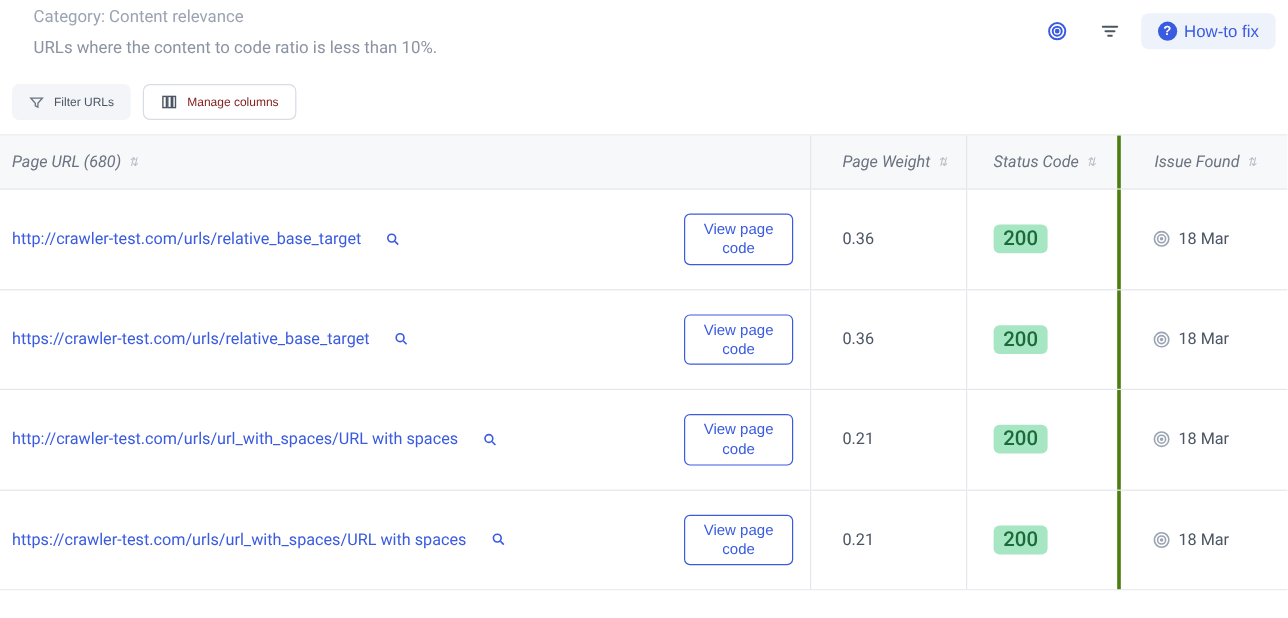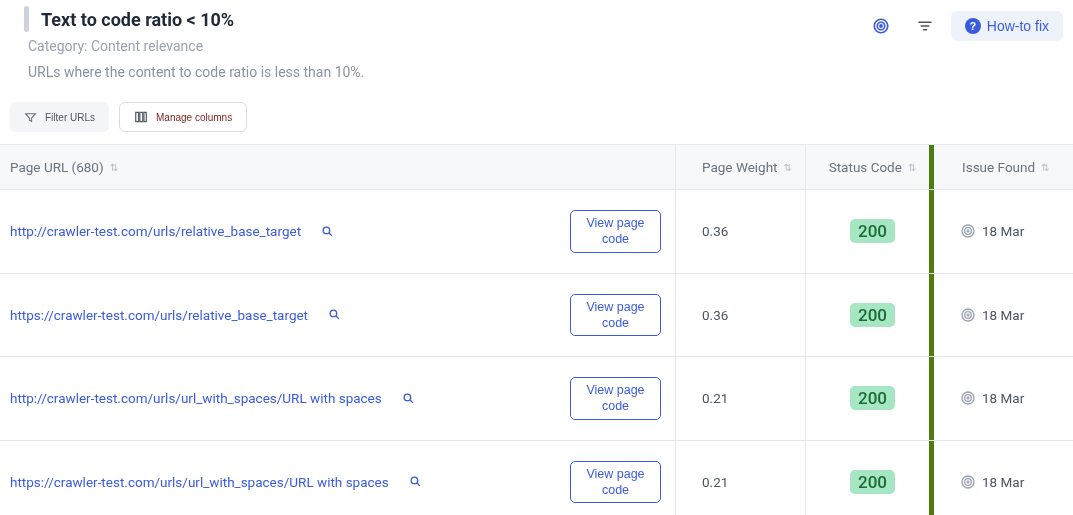--- a/index.html
+++ b/index.html
@@ -15,24 +15,24 @@
   .actions { display: flex; align-items: center; gap: 8px; padding-top: 4px; }
   .icon-btn { width: 36px; height: 32px; display: flex; align-items: center; justify-content: center; border-radius: 6px; cursor: pointer; background: transparent; border: none; }
   .howto-btn { display: flex; align-items: center; gap: 6px; background: #eef2fb; color: #3a5be0; font-size: 14px; font-weight: 500; padding: 7px 14px; border-radius: 6px; border: none; cursor: pointer; }
   .howto-circle { width: 16px; height: 16px; border-radius: 50%; background: #3a5be0; color: #fff; font-size: 11px; font-weight: 700; display: flex; align-items: center; justify-content: center; line-height: 1; }
   .filters-row { display: flex; gap: 10px; padding: 22px 10px 12px 10px; }
   .filter-btn, .manage-btn { display: flex; align-items: center; gap: 8px; font-size: 10px; padding: 7px 14px; border-radius: 6px; cursor: pointer; }
   .filter-btn { background: #f3f5f8; color: #4b5563; border: none; }
   .manage-btn { background: #fff; color: #7f1d1d; border: 1px solid #d8dde4; }
   .table { width: 100%; border-top: 1px solid #e4e7ec; }
   .thead { background: #f6f8fa; display: flex; border-bottom: 1px solid #e4e7ec; }
-  .th { font-size: 13.5px; color: #6b7280; padding: 14px 12px; display: flex; align-items: center; gap: 6px; }
+  .th { font-size: 13.5px; color: #6b7280; padding: 14px 12px; display: flex; align-items: center; gap: 6px; font-style: italic; }
   .col-url { width: 676px; padding-left: 10px; border-right: 1px solid #e4e7ec; }
   .col-weight { width: 130px; padding-left: 26px; border-right: 1px solid #e4e7ec; justify-content: flex-start; }
-  .col-status { width: 128px; justify-content: center; padding-left: 22px; border-right: 5px solid #4d7c0f; }
+  .col-status { width: 128px; justify-content: flex-start; padding-left: 22px; border-right: 3px solid #4d7c0f; }
   .col-found { width: 139px; justify-content: flex-start; padding-left: 28px; }
   .sort-icon { font-size: 10px; color: #b6bcc6; }
   .tbody { }
   .trow { display: flex; border-bottom: 1px solid #e4e7ec; align-items: stretch; }
   .td { display: flex; align-items: center; font-size: 13.5px; padding: 20px 12px; }
   .td.col-url { justify-content: space-between; padding-left: 10px; padding-right: 14px; gap: 10px; }
   .url-link { color: #3a5be0; text-decoration: none; display: flex; align-items: center; gap: 20px; }
   .search-ic { color: #3a5be0; font-size: 12px; }
   .view-code-btn { border: 1px solid #3a5be0; color: #3a5be0; background: #fff; font-size: 12.5px; padding: 4px 12px; border-radius: 5px; text-align: center; line-height: 1.3; width: 91px; cursor: pointer; }
   .td.col-weight { color: #4b5563; padding-left: 26px; }
@@ -41,24 +41,20 @@
   .td.col-found { padding-left: 26px; color: #4b5563; gap: 6px; }
   .target-ic { color: #9aa3b2; }
   svg { display: block; }
 </style>
 </head>
 <body>
 
 <div class="container">
   <div class="header-row">
     <div class="title-block">
-      <div class="title-line">
-        <div class="title-bar"></div>
-        <div class="title-text">Text to code ratio &lt; 10%</div>
-      </div>
       <div class="category-line">Category: Content relevance</div>
       <div class="desc-line">URLs where the content to code ratio is less than 10%.</div>
     </div>
     <div class="actions">
       <button class="icon-btn">
         <svg width="18" height="18" viewBox="0 0 24 24" fill="none" stroke="#3a5be0" stroke-width="2.2">
             <circle cx="12" cy="12" r="9"></circle>
             <circle cx="12" cy="12" r="5"></circle>
             <circle cx="12" cy="12" r="1.5" fill="#3a5be0"></circle>
           </svg>

